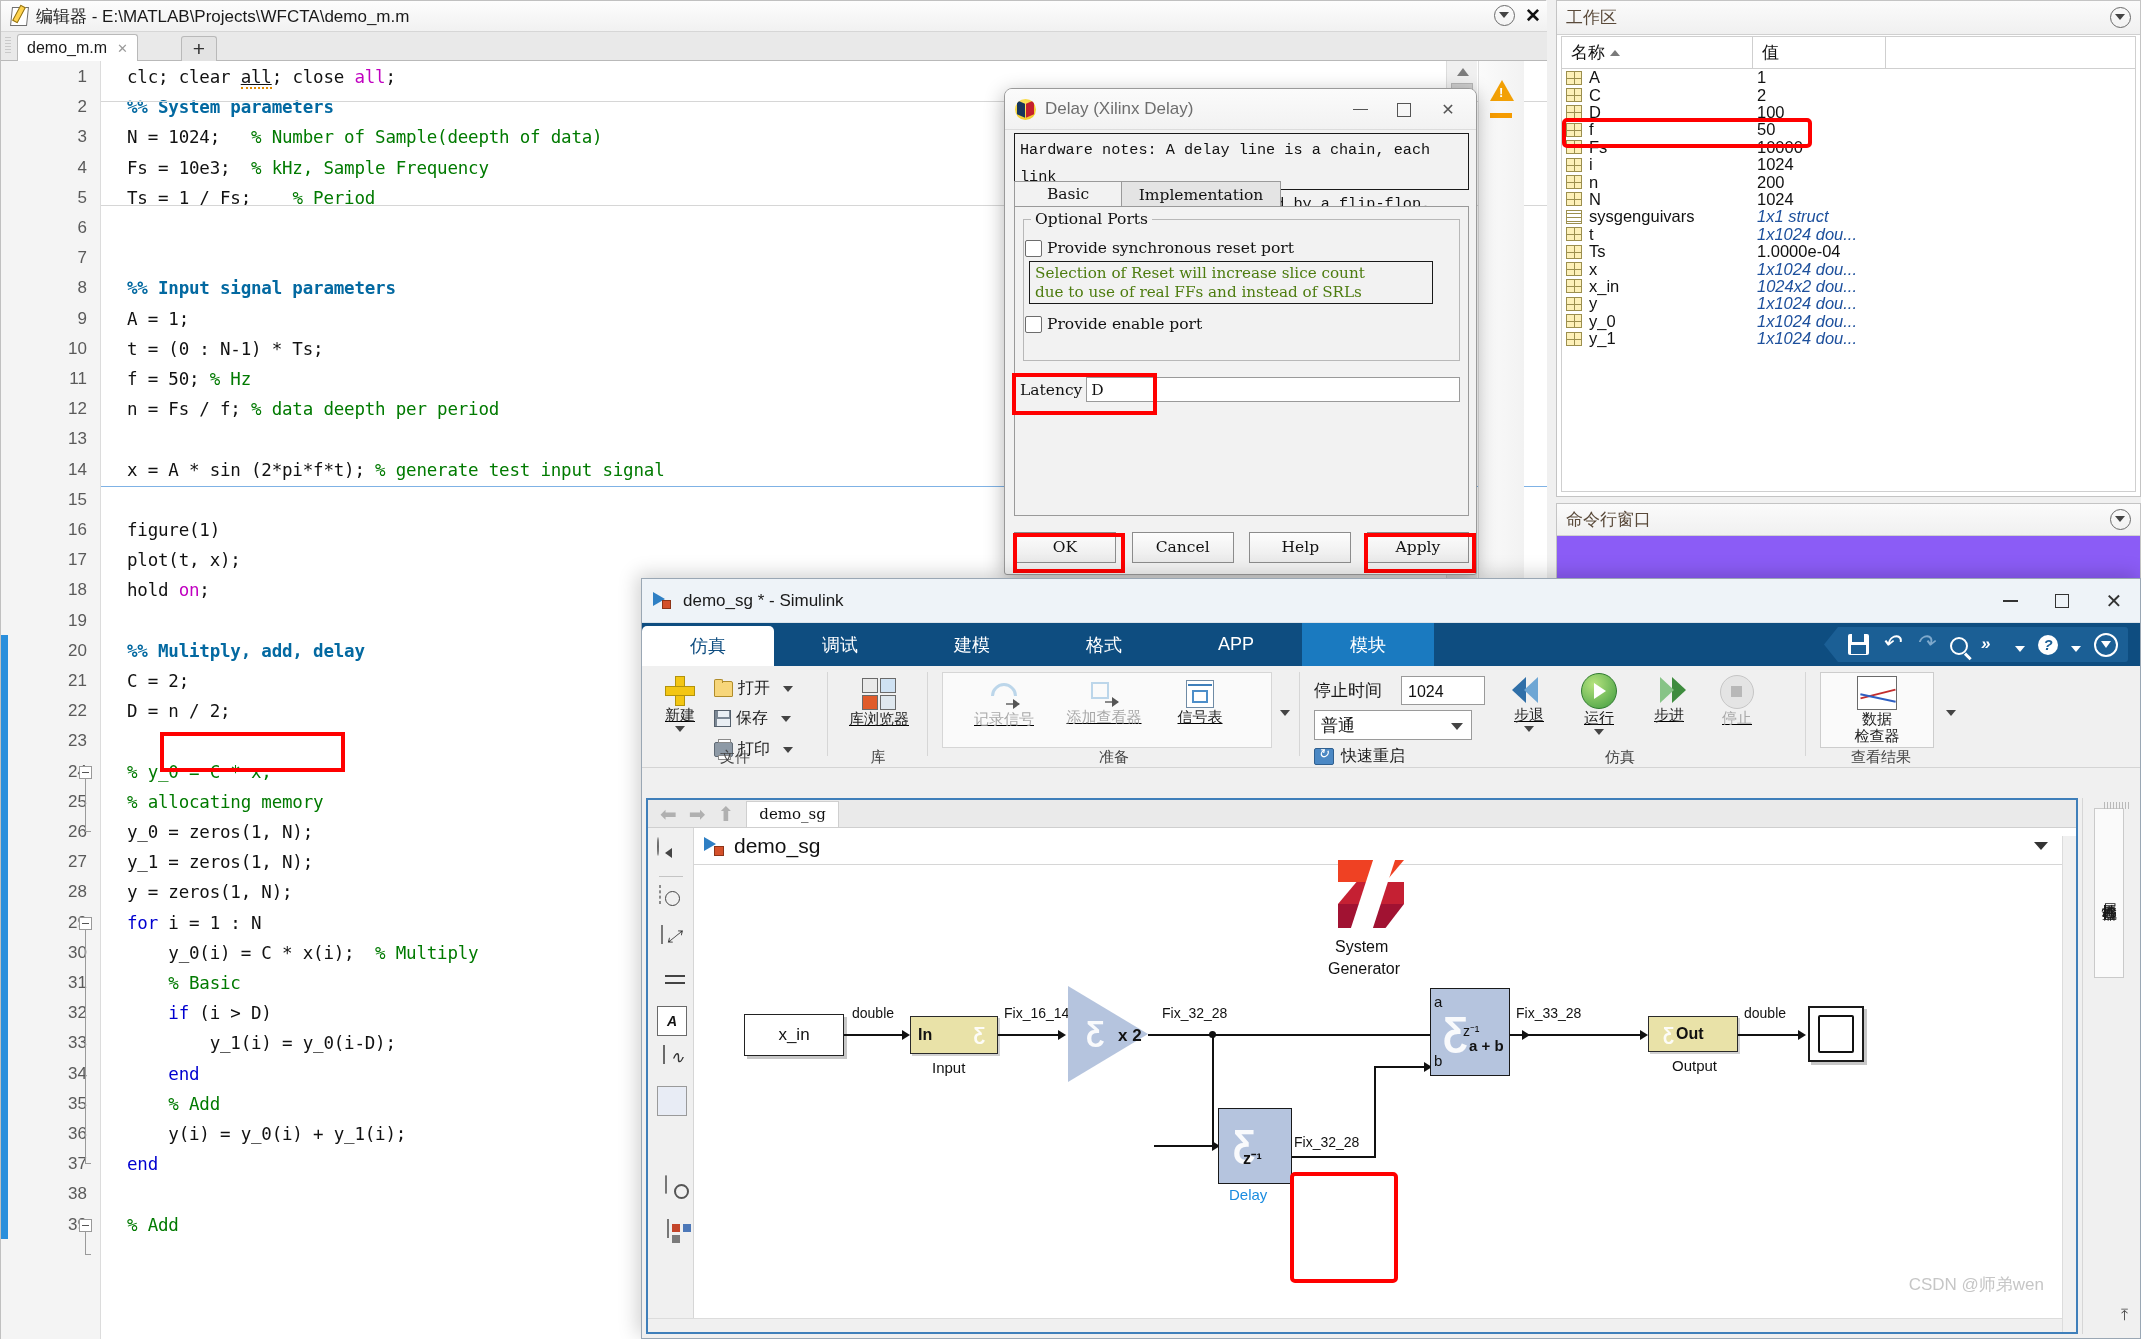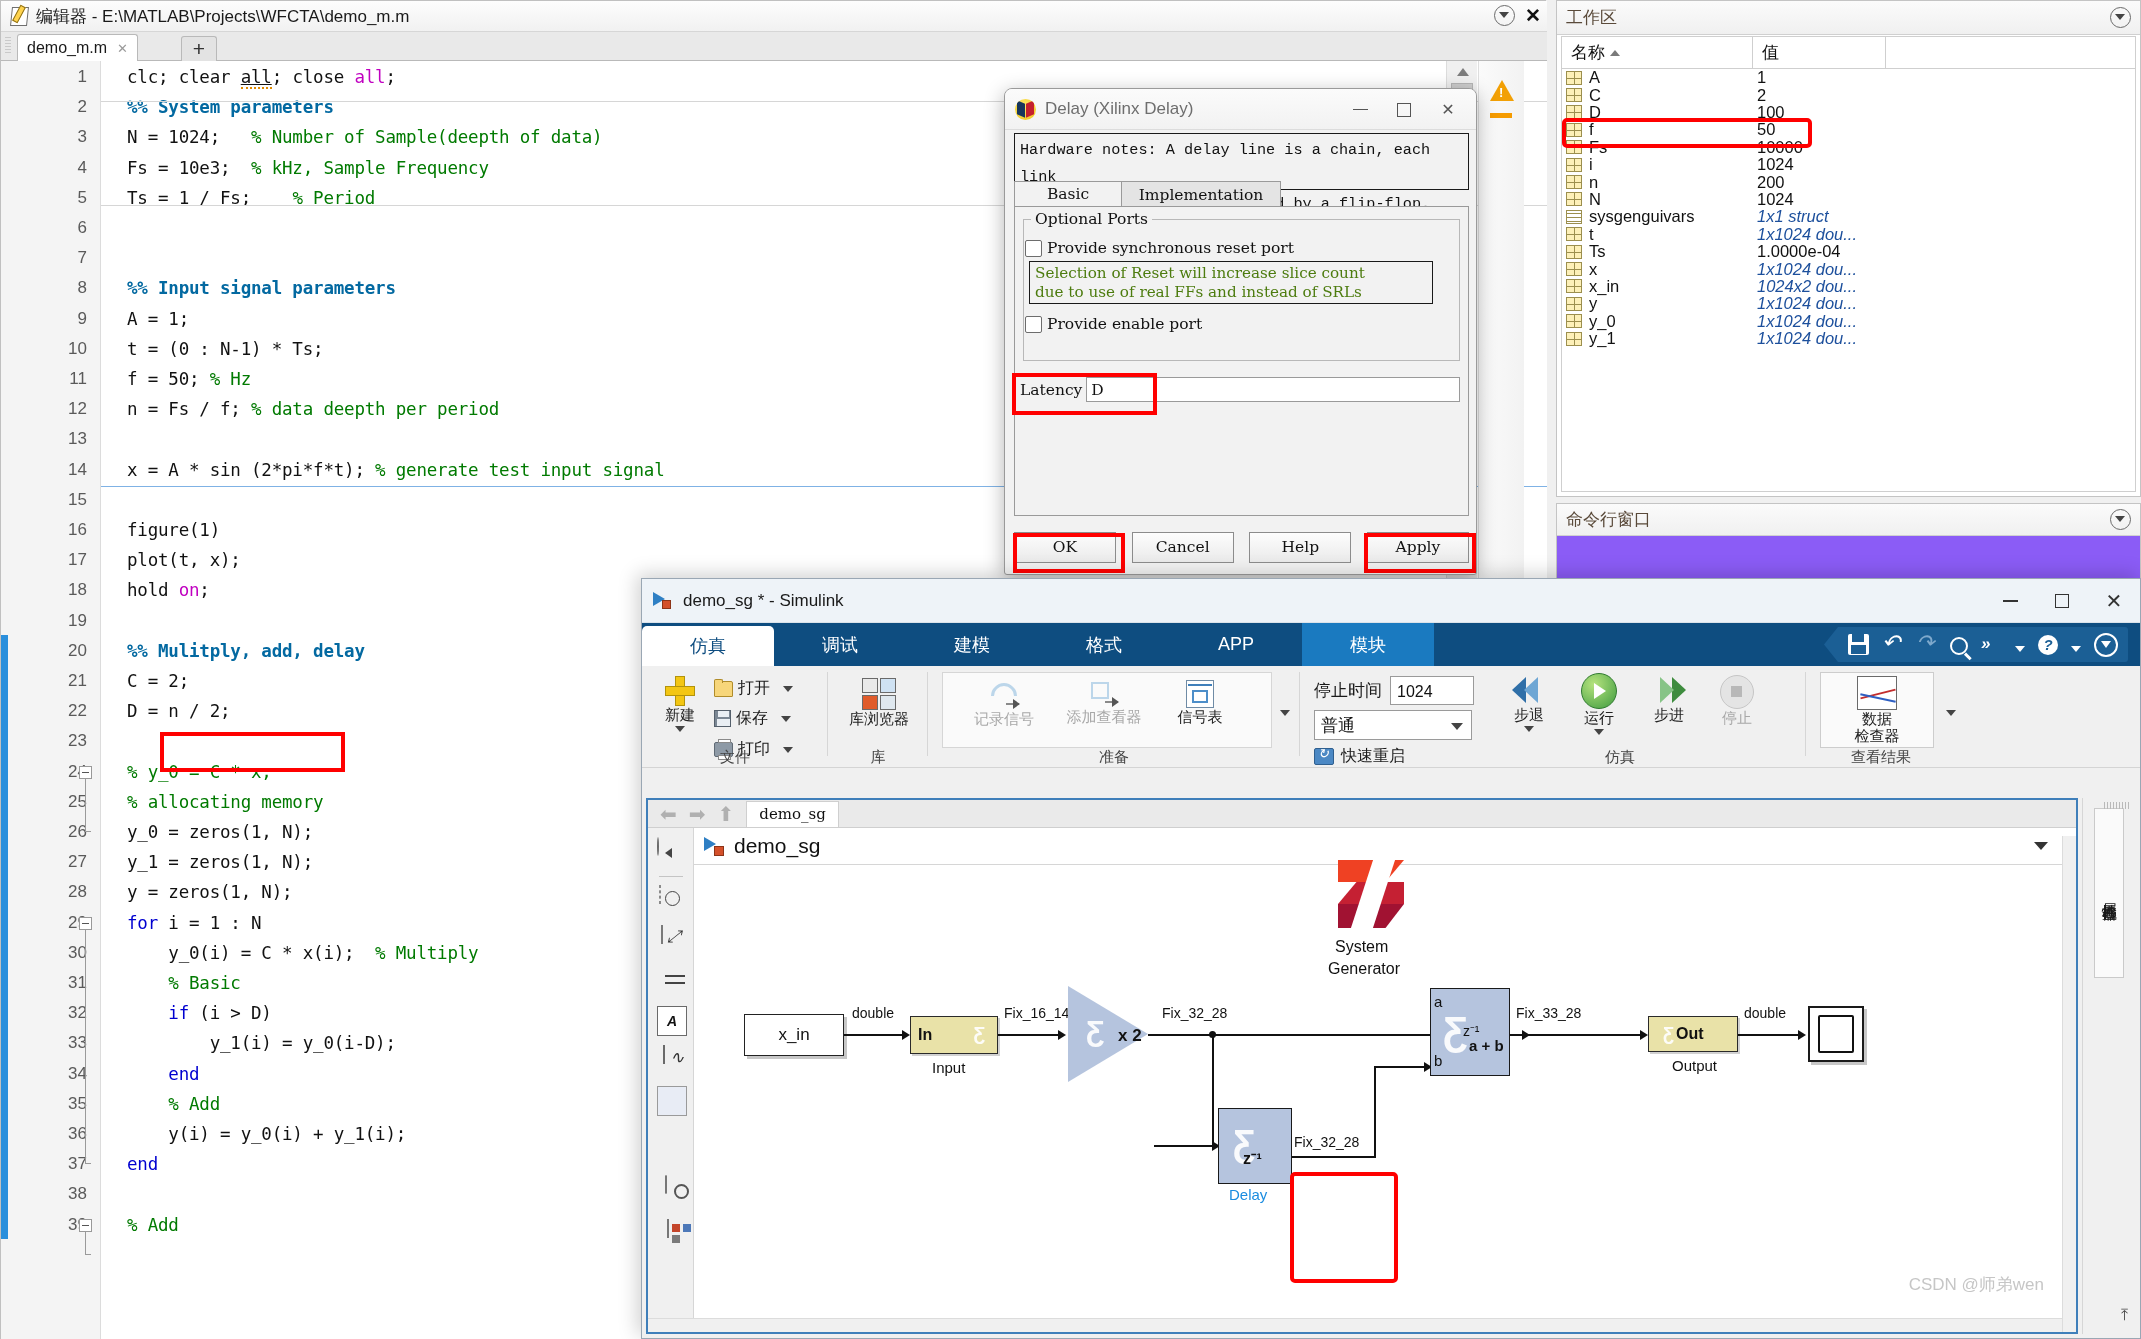--- a/index.html
+++ b/index.html
@@ -169,21 +169,21 @@
   .help-ic{width:20px;height:20px;border-radius:50%;background:#fff;color:#1b5f95;font-size:15px;font-weight:bold;display:flex;align-items:center;justify-content:center;}
   .drop-ic{border-left:5px solid transparent;border-right:5px solid transparent;border-top:6px solid #fff;margin-top:8px;}
   .oval-ic{width:20px;height:20px;border-radius:50%;border:2px solid #fff;display:flex;align-items:center;justify-content:center;}
   .oval-ic:after{content:"";border-left:5px solid transparent;border-right:5px solid transparent;border-top:7px solid #fff;}
 
   
   #ribbon-body{position:absolute;left:0;top:87px;width:100%;height:102px;background:#f0f0f0;border-bottom:1px solid #d4d4d4;box-sizing:border-box;}
   .rgroup{position:absolute;top:0;height:102px;box-sizing:border-box;}
   .rgroup .glabel{position:absolute;bottom:1px;width:100%;text-align:center;font-size:15px;color:#444;}
   .gdiv{position:absolute;top:6px;width:1px;height:84px;background:#d6d6d6;}
-  .big-btn{position:absolute;display:flex;flex-direction:column;align-items:center;}
+  .big-btn{position:absolute;display:flex;flex-direction:column;align-items:center;text-decoration:underline;}
   .bb-lbl{font-size:15px;color:#222;margin-top:1px;text-align:center;line-height:16px;}
   .bb-lbl.dis{color:#a8a8a8;}
   .plus-ic{width:30px;height:30px;position:relative;}
   .plus-ic:before{content:"";position:absolute;left:10px;top:0;width:10px;height:30px;background:#f3c613;border:1px solid #b3930a;box-sizing:border-box;}
   .plus-ic:after{content:"";position:absolute;left:0;top:10px;width:30px;height:10px;background:#f3c613;border:1px solid #b3930a;box-sizing:border-box;}
   .mini-row{position:absolute;display:flex;align-items:center;gap:5px;}
   .mini-lbl{font-size:16px;color:#1a1a1a;}
   .mini-caret{border-left:5px solid transparent;border-right:5px solid transparent;border-top:6px solid #444;}
   .folder-ic{width:19px;height:16px;background:#f7d67a;border:1px solid #b08c2a;border-radius:2px 2px 1px 1px;box-sizing:border-box;position:relative;}
   .folder-ic:before{content:"";position:absolute;left:-1px;top:-3px;width:9px;height:4px;background:#f7d67a;border:1px solid #b08c2a;border-bottom:none;border-radius:2px 2px 0 0;box-sizing:border-box;}
@@ -715,21 +715,21 @@
       <div class="big-btn" style="left:236px;top:14px;width:72px;">
         <span class="sigtbl-ic"></span>
         <span class="bb-lbl">信号表</span>
       </div>
       <i class="mini-caret" style="position:absolute;left:352px;top:44px;"></i>
       <div class="glabel">准备</div>
       <div class="gdiv" style="right:0"></div>
     </div>
 
     <div class="rgroup" style="left:658px;width:506px;">
-      <div class="stop-field" style="left:14px;top:10px;display:flex;align-items:center;gap:8px;">
+      <div class="stop-field" style="left:14px;top:10px;display:flex;align-items:center;gap:19px;">
         <span class="sf-lbl">停止时间</span>
         <span class="sf-inp">1024</span>
       </div>
       <div class="sf-sel" style="position:absolute;left:14px;top:44px;">普通</div>
       <div style="position:absolute;left:14px;top:80px;display:flex;align-items:center;gap:7px;">
         <i class="fastre-ic"></i>
         <span class="mini-lbl">快速重启</span>
       </div>
 
       <div class="big-btn" style="left:200px;top:8px;width:58px;">

